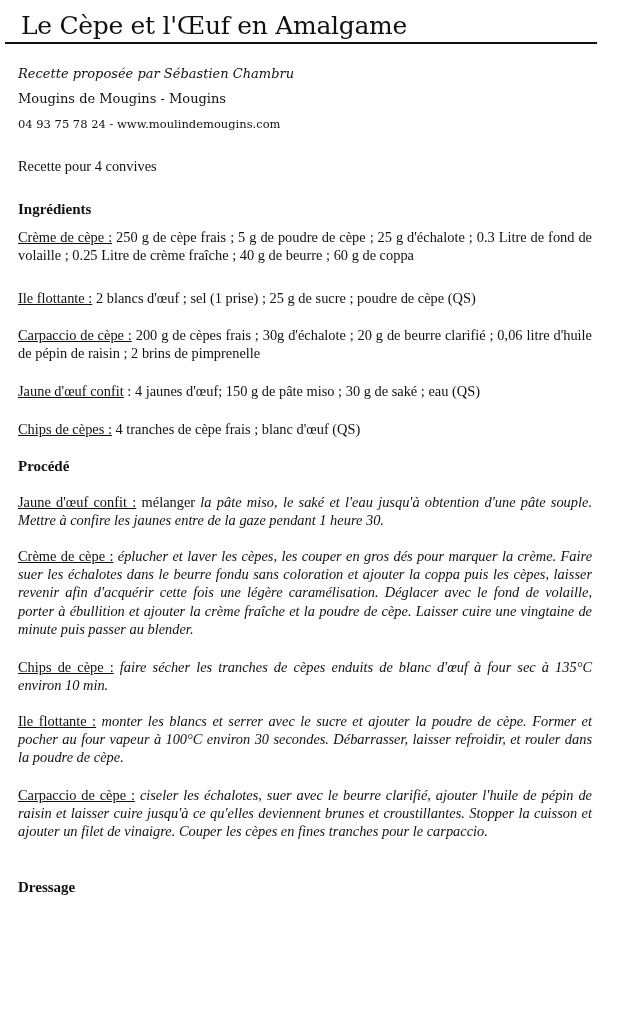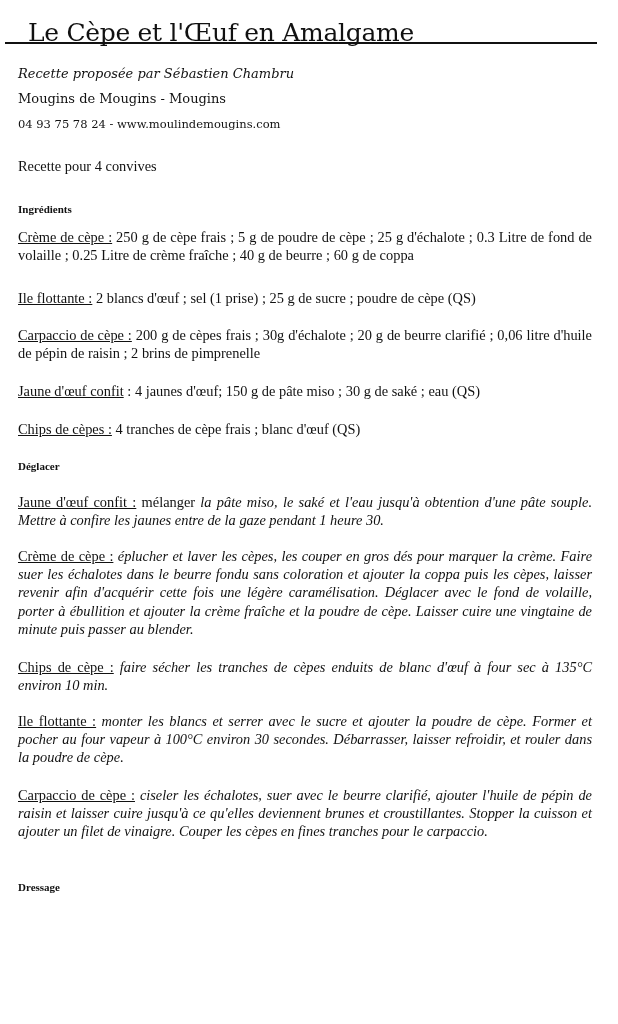--- a/index.html
+++ b/index.html
@@ -5,41 +5,41 @@
     html, body { margin: 0; padding: 0; background: #ffffff; }
     body {
       width: 618px; height: 1024px; overflow: hidden; position: relative;
       color: #111111;
       font-family: "Liberation Sans", sans-serif;
     }
     .title {
       position: absolute; left: 16px; top: 4px;
       font-family: "DejaVu Serif", serif;
       font-size: 25px; letter-spacing: -0.3px; line-height: 34px;
-      font-weight: normal; margin: 12px;
+      font-weight: normal; margin: 5px;
     }
     .title-rule {
       position: absolute; left: 5px; top: 42px; width: 592px; height: 2px;
       background: #111111;
     }
     .meta { position: absolute; left: 18px; font-family: "DejaVu Serif", serif; font-size: 13px; line-height: 16px; }
     .meta.author { top: 66px; font-style: italic; }
     .meta.place { top: 91px; }
     .meta.contact { top: 116px; font-size: 11.5px; text-align: right; }
 
     .body-block {
       position: absolute; left: 18px; width: 574px;
       font-family: "Liberation Serif", serif;
       font-size: 14.4px; line-height: 18.2px;
       text-align: justify;
     }
     .body-block p { margin: 0; }
     .label { text-decoration: underline; font-style: normal; }
     .it { font-style: italic; }
-    .heading { font-weight: bold; font-family: "Liberation Serif", serif; font-size: 11px; }
+    .heading { font-weight: bold; font-family: "Liberation Serif", serif; font-size: 15px; }
   </style>
 </head>
 <body>
 
 <h1 class="title">Le Cèpe et l'Œuf en Amalgame</h1>
 <div class="title-rule"></div>
 
 <div class="meta author">Recette proposée par Sébastien Chambru</div>
 <div class="meta place">Mougins de Mougins - Mougins</div>
 <div class="meta contact">04 93 75 78 24 - www.moulindemougins.com</div>
@@ -62,21 +62,21 @@
   <p><span class="label">Carpaccio de cèpe :</span><span> 200 g de cèpes frais ; 30g d'échalote ; 20 g de beurre clarifié ; 0,06 litre d'huile de pépin de raisin ; 2 brins de pimprenelle</span></p>
 </div>
 <div class="body-block" style="top:382px">
   <p><span class="label">Jaune d'œuf confit</span><span> : 4 jaunes d'œuf; 150 g de pâte miso ; 30 g de saké ; eau (QS)</span></p>
 </div>
 <div class="body-block" style="top:420px">
   <p><span class="label">Chips de cèpes :</span><span> 4 tranches de cèpe frais ; blanc d'œuf (QS)</span></p>
 </div>
 
 <div class="body-block" style="top:457px">
-  <p class="heading">Déglacer</p>
+  <p class="heading">Procédé</p>
 </div>
 
 <div class="body-block" style="top:493px">
   <p><span class="label">Jaune d'œuf confit :</span><span> mélanger </span><span class="it">la pâte miso, le saké et l'eau jusqu'à obtention d'une pâte souple. Mettre à confire les jaunes entre de la gaze pendant 1 heure 30.</span></p>
 </div>
 <div class="body-block" style="top:547px">
   <p><span class="label">Crème de cèpe :</span><span> </span><span class="it">éplucher et laver les cèpes, les couper en gros dés pour marquer la crème. Faire suer les échalotes dans le beurre fondu sans coloration et ajouter la coppa puis les cèpes, laisser revenir afin d'acquérir cette fois une légère caramélisation. Déglacer avec le fond de volaille, porter à ébullition et ajouter la crème fraîche et la poudre de cèpe. Laisser cuire une vingtaine de minute puis passer au blender.</span></p>
 </div>
 <div class="body-block" style="top:658px">
   <p><span class="label">Chips de cèpe :</span><span> </span><span class="it">faire sécher les tranches de cèpes enduits de blanc d'œuf à four sec à 135°C environ 10 min.</span></p>

